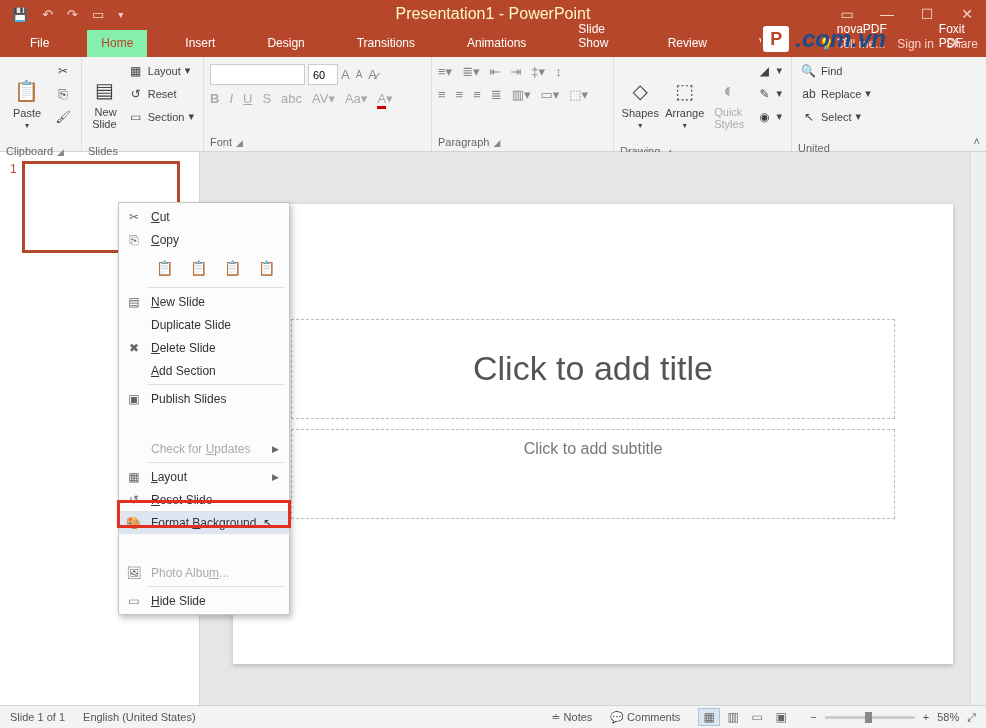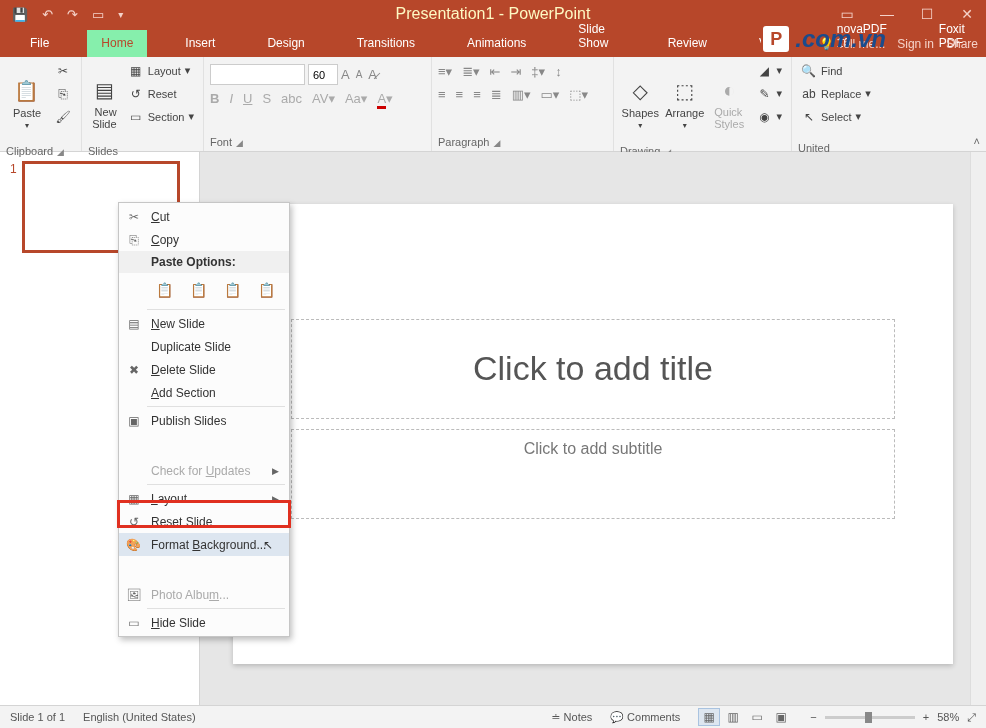--- a/index.html
+++ b/index.html
@@ -276,23 +276,20 @@
 
 <div class="ctxmenu">
   <div class="ctxitem">
       <span class="mi">✂</span>
       <span><u class="acc">C</u>ut</span>
     </div>
   <div class="ctxitem">
       <span class="mi">⎘</span>
       <span><u class="acc">C</u>opy</span>
     </div>
-  <div class="ctxheader">
-      <span>Paste Options:</span>
-    </div>
   <div class="paste-opts">
     <span>📋</span>
     <span>📋</span>
     <span>📋</span>
     <span>📋</span>
   </div>
   <div class="ctxsep"></div>
   <div class="ctxitem">
       <span class="mi">▤</span>
       <span><u class="acc">N</u>ew Slide</span>

